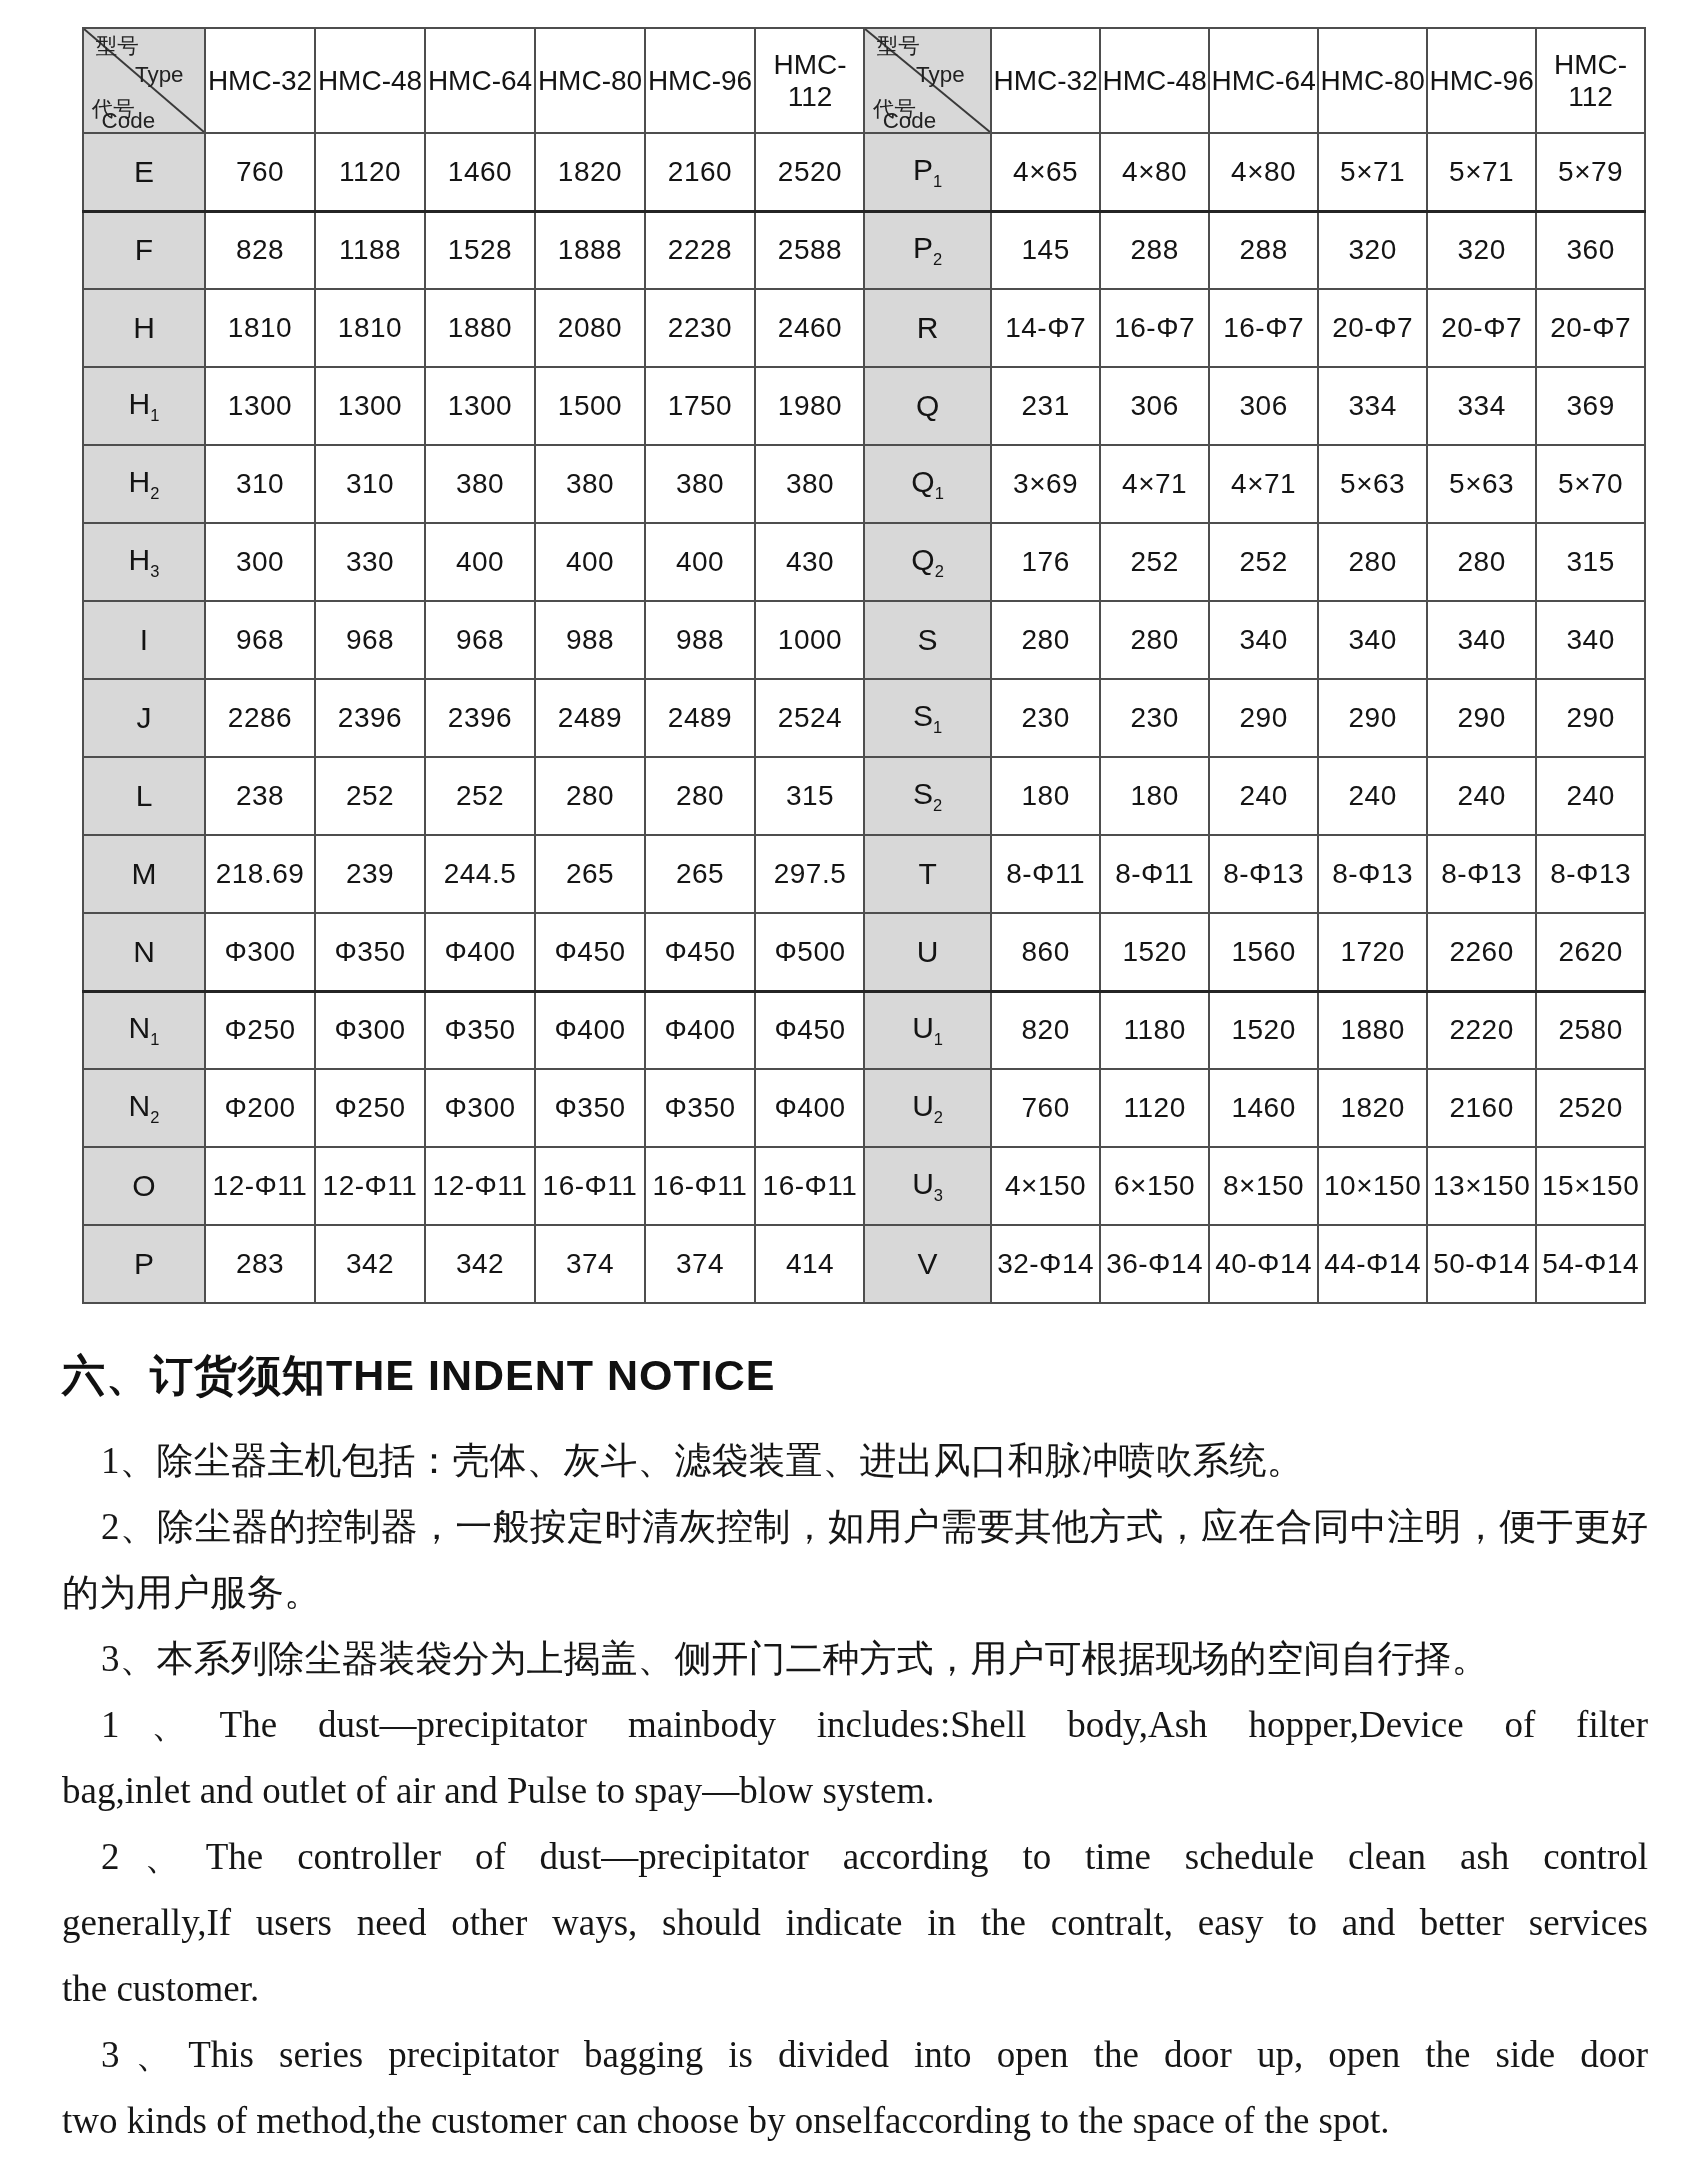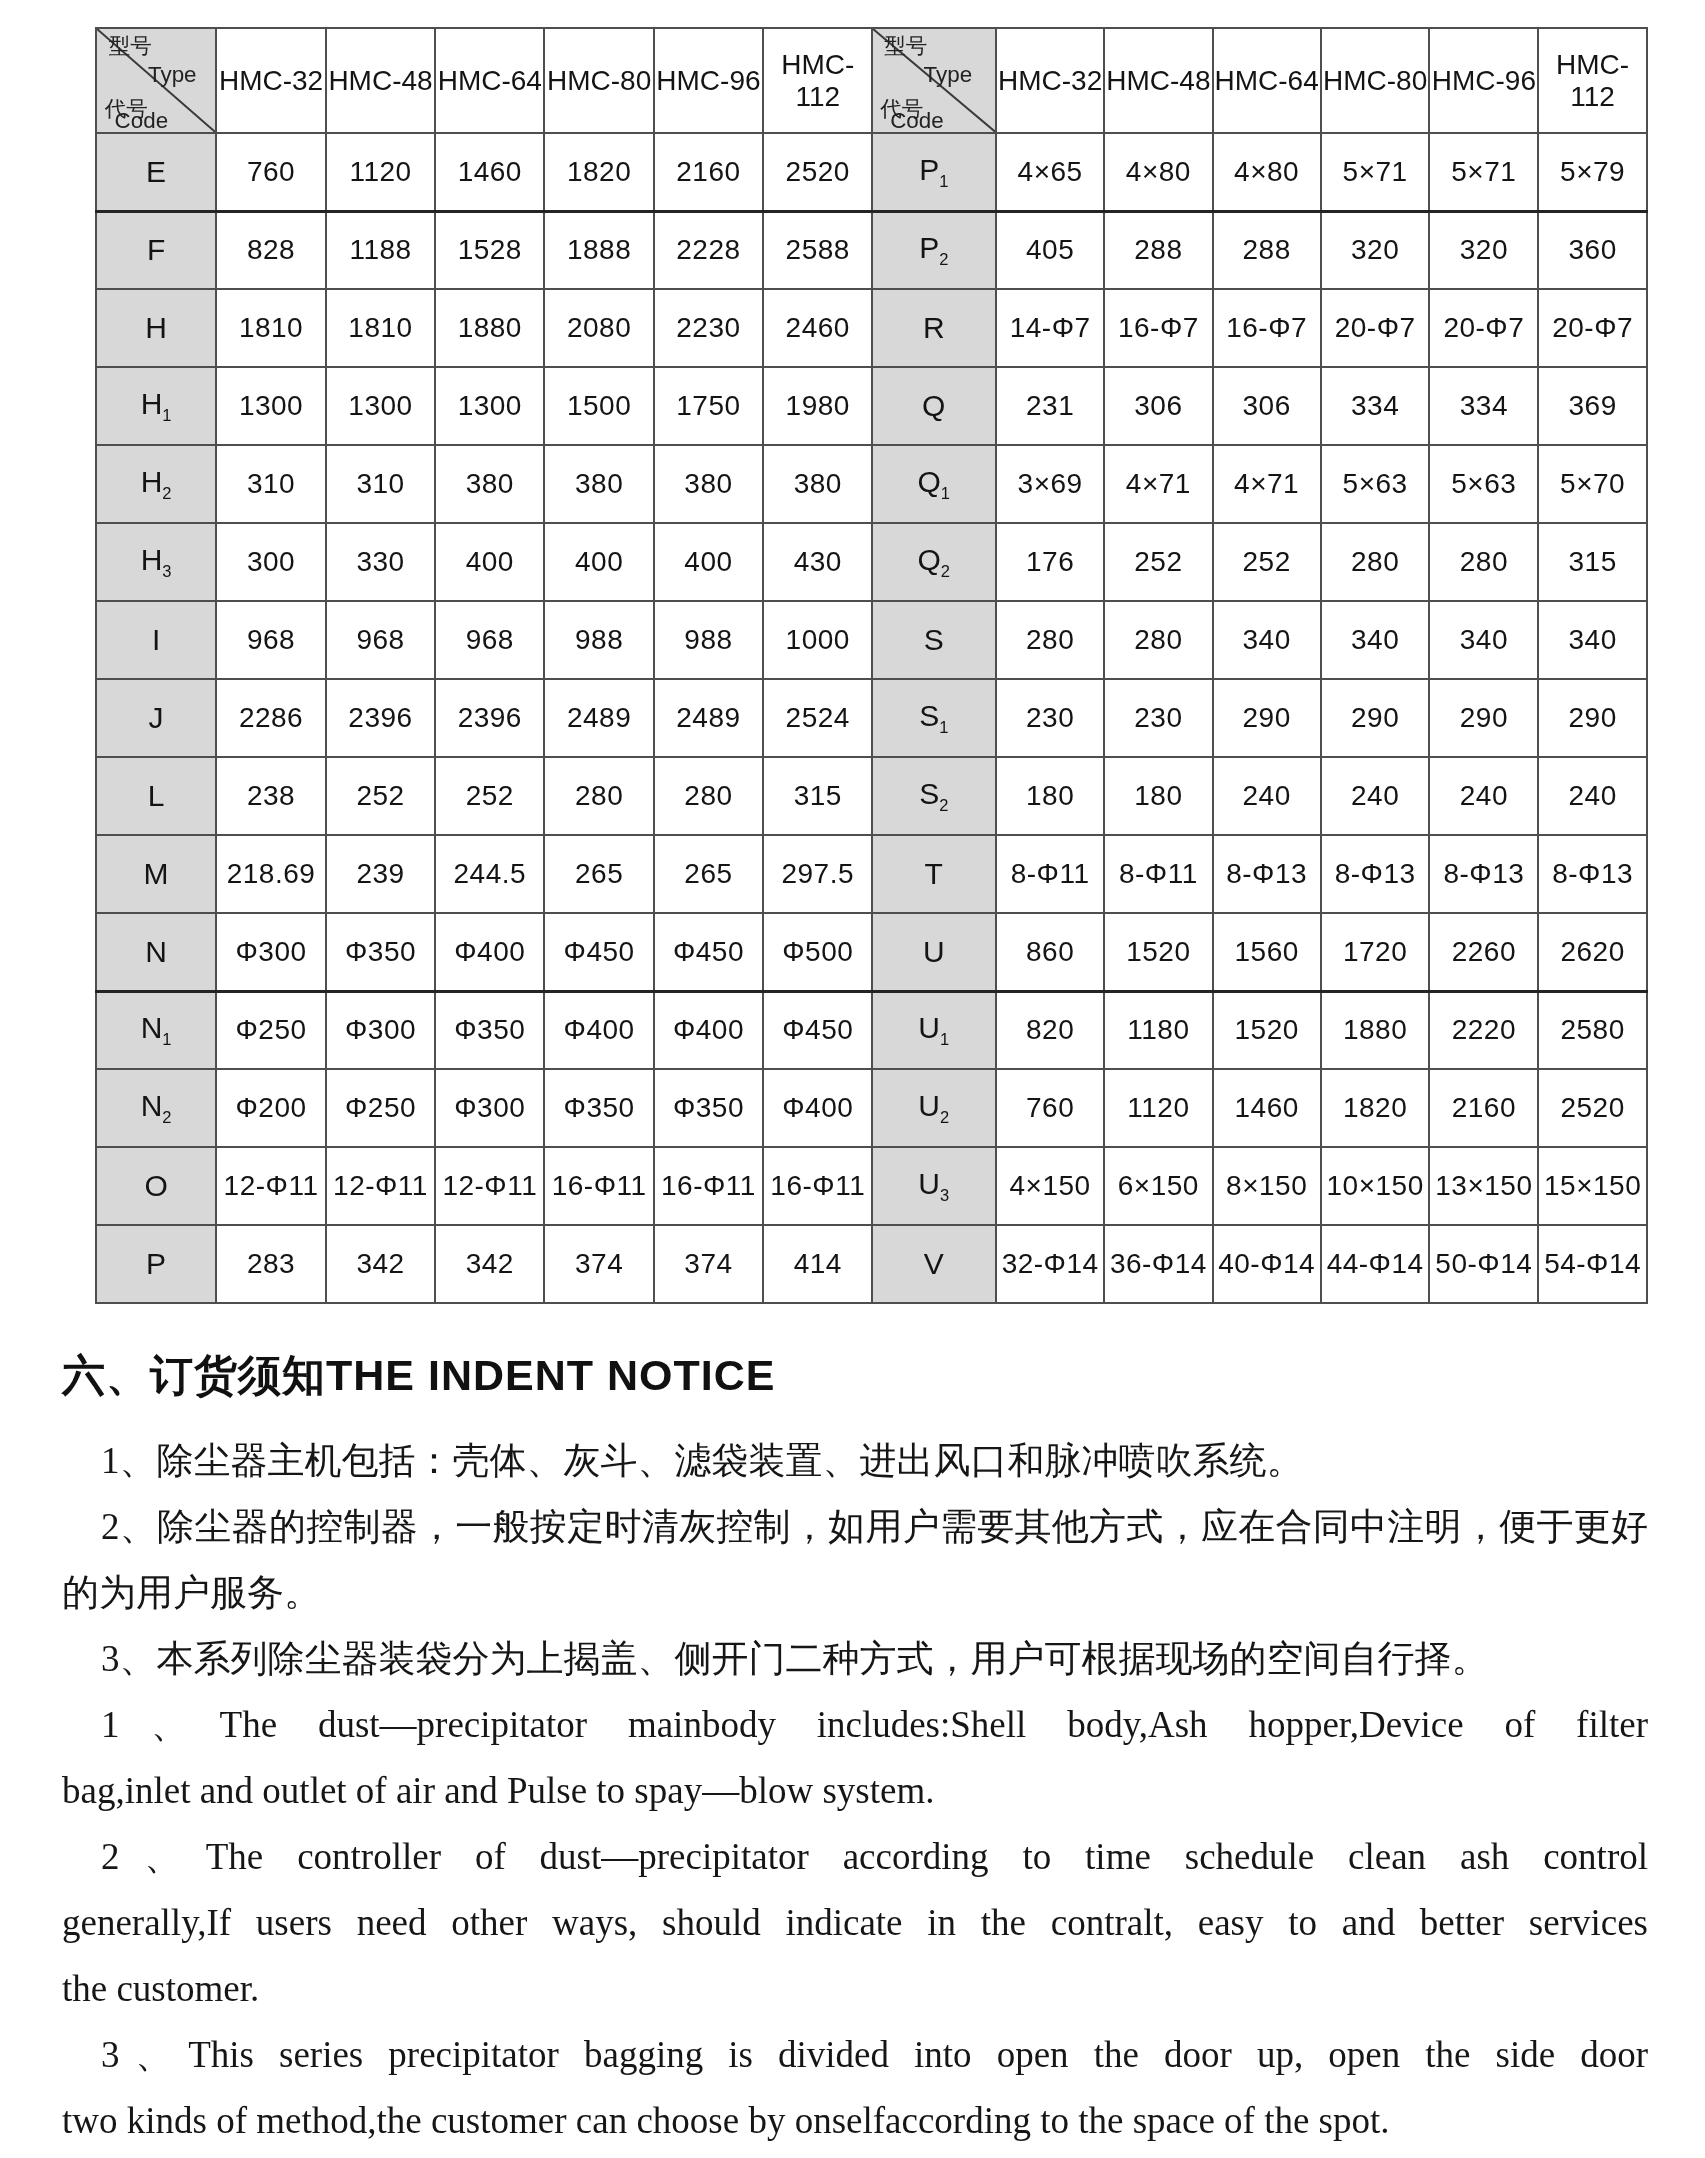--- a/index.html
+++ b/index.html
@@ -8,21 +8,21 @@
     width:1706px; height:2158px;
     background:#ffffff;
     box-sizing:border-box;
     padding:27px 58px 0 62px;
     overflow:hidden;
     color:#1a1a1a;
     font-family:"Liberation Sans","DejaVu Sans",sans-serif;
   }
 
   
-  .tables-wrap { display:flex; margin-left:33px; }
+  .tables-wrap { display:flex; margin-left:20px; }
   table.spec-table {
     border-collapse:collapse;
     table-layout:fixed;
     border:2.9px solid #1f1f1f;
   }
   table.spec-table + table.spec-table { margin-left:-2.9px; }
   .spec-table th, .spec-table td {
     border:2px solid #4e4e4e;
     text-align:center; vertical-align:middle;
     padding:0; overflow:hidden;
@@ -271,21 +271,21 @@
             <th class="code-cell">P<sub>1</sub></th>
             <td>4×65</td>
             <td>4×80</td>
             <td>4×80</td>
             <td>5×71</td>
             <td>5×71</td>
             <td>5×79</td>
           </tr>
           <tr>
             <th class="code-cell">P<sub>2</sub></th>
-            <td>405</td>
+            <td>145</td>
             <td>288</td>
             <td>288</td>
             <td>320</td>
             <td>320</td>
             <td>360</td>
           </tr>
           <tr>
             <th class="code-cell">R</th>
             <td>14-Φ7</td>
             <td>16-Φ7</td>

